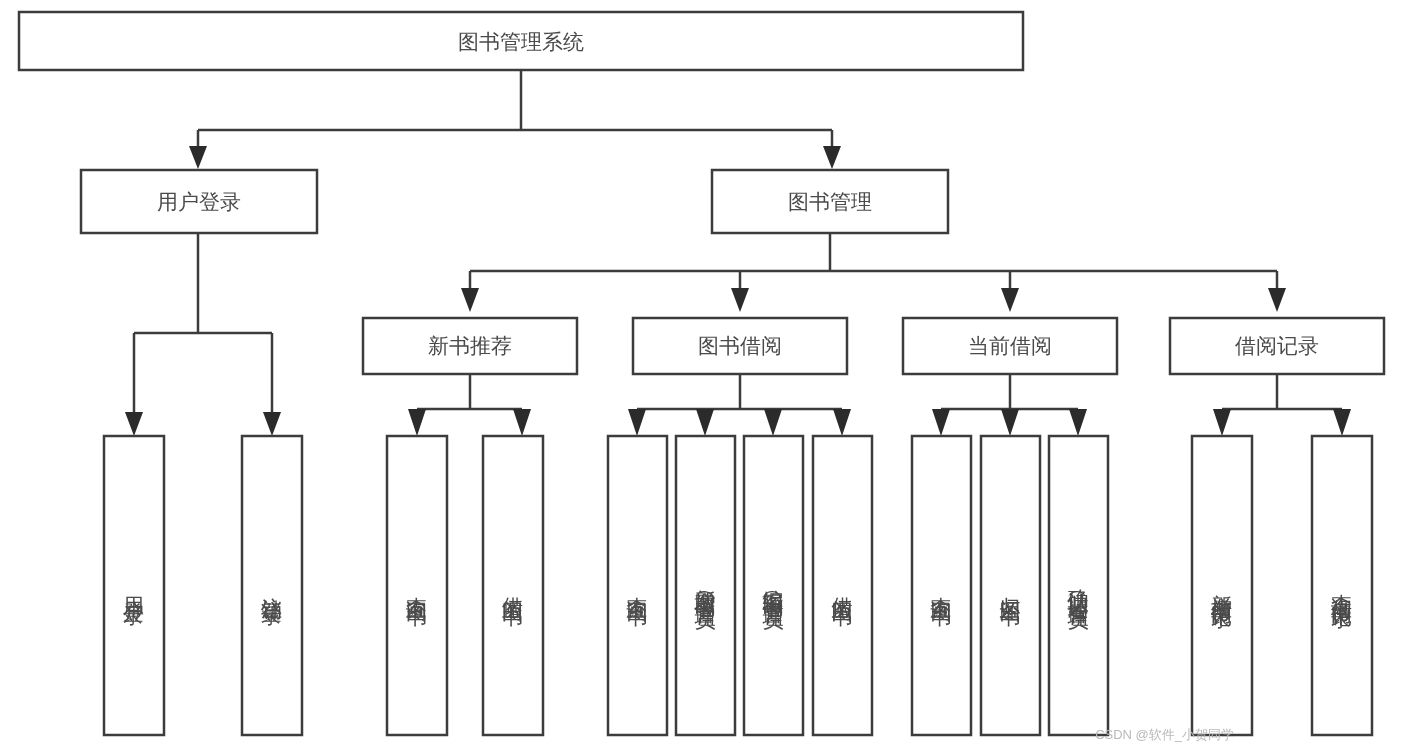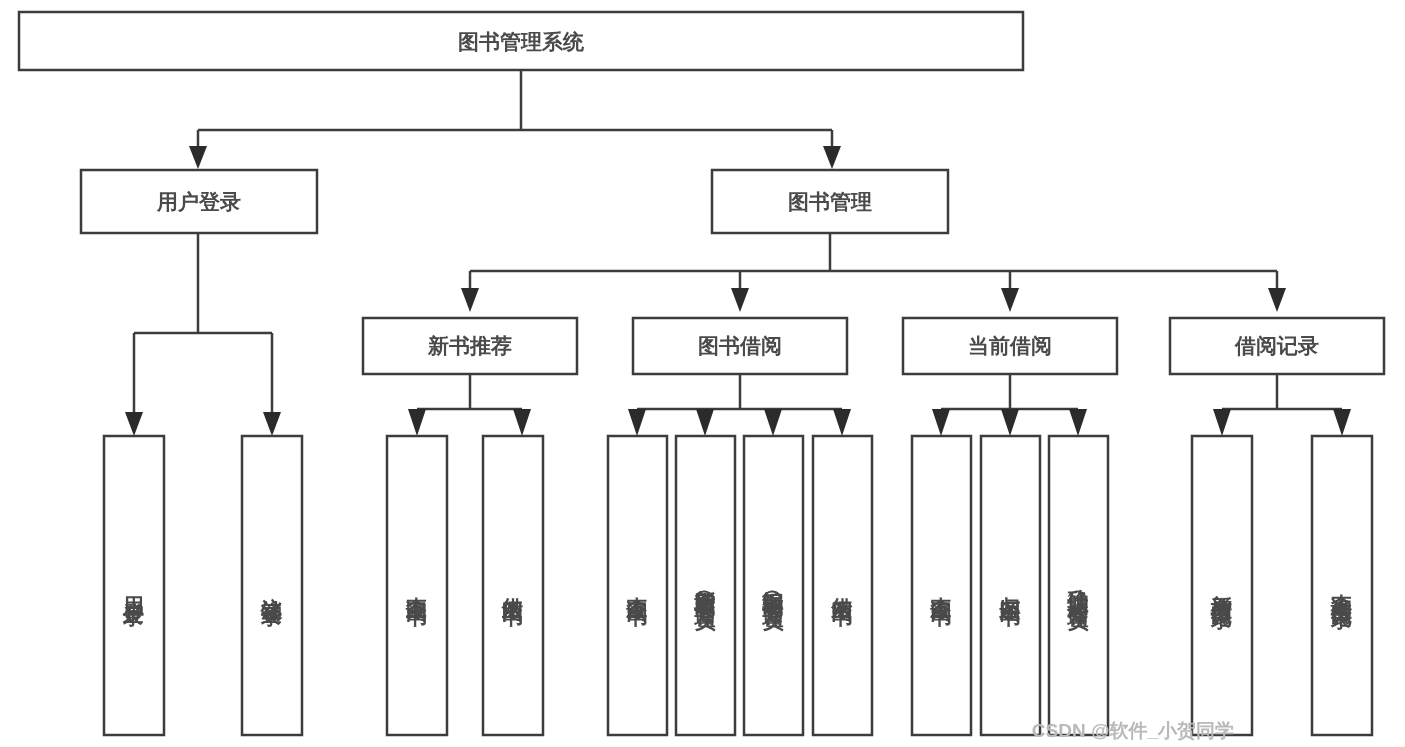--- a/index.html
+++ b/index.html
@@ -10,21 +10,20 @@
   body {
     width: 1405px;
     height: 747px;
     font-family: "Liberation Sans", "DejaVu Sans", sans-serif;
     overflow: hidden;
   }
   #diagram-root {
     position: relative;
     width: 1242px;
     height: 747px;
-    font-weight: bold;
   }
   svg.flow {
     position: absolute;
     left: 0;
     top: 0;
     width: 1405px;
     height: 747px;
   }
   .node-box {
     fill: #ffffff;
@@ -60,21 +59,21 @@
     justify-content: center;
     white-space: nowrap;
     pointer-events: none;
     line-height: 1;
   }
   .watermark {
     position: absolute;
     right: 8px;
     bottom: 3px;
     font-family: "Liberation Sans", "DejaVu Sans", sans-serif;
-    font-size: 19px;
+    font-size: 13px;
     color: #b9b9b9;
     white-space: nowrap;
   }
 </style>
 </head>
 <body>
 
 <div id="diagram-root">
 
   <svg class="flow" viewBox="0 0 1405 747">

